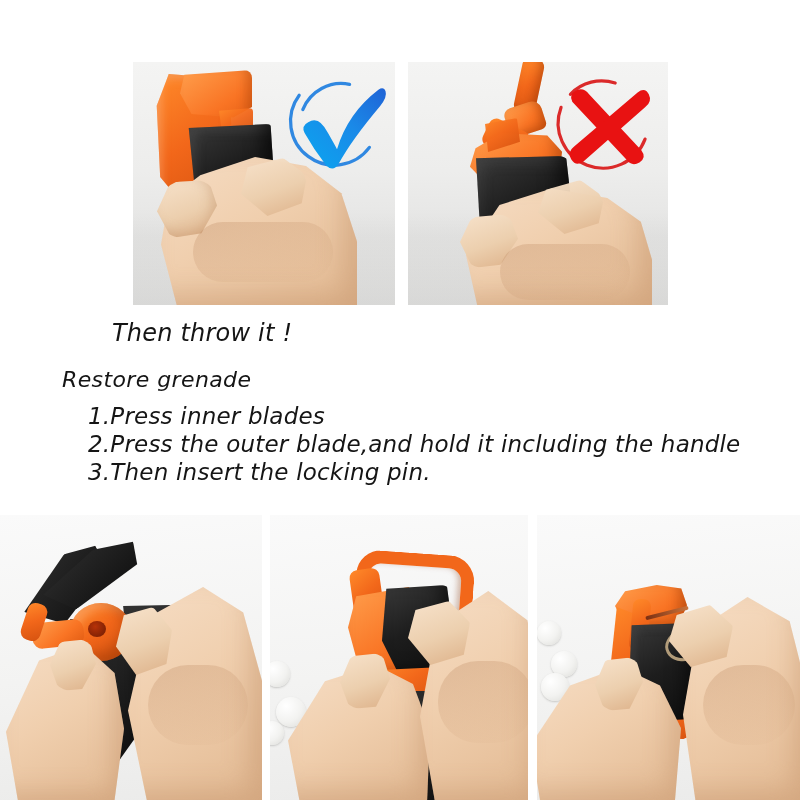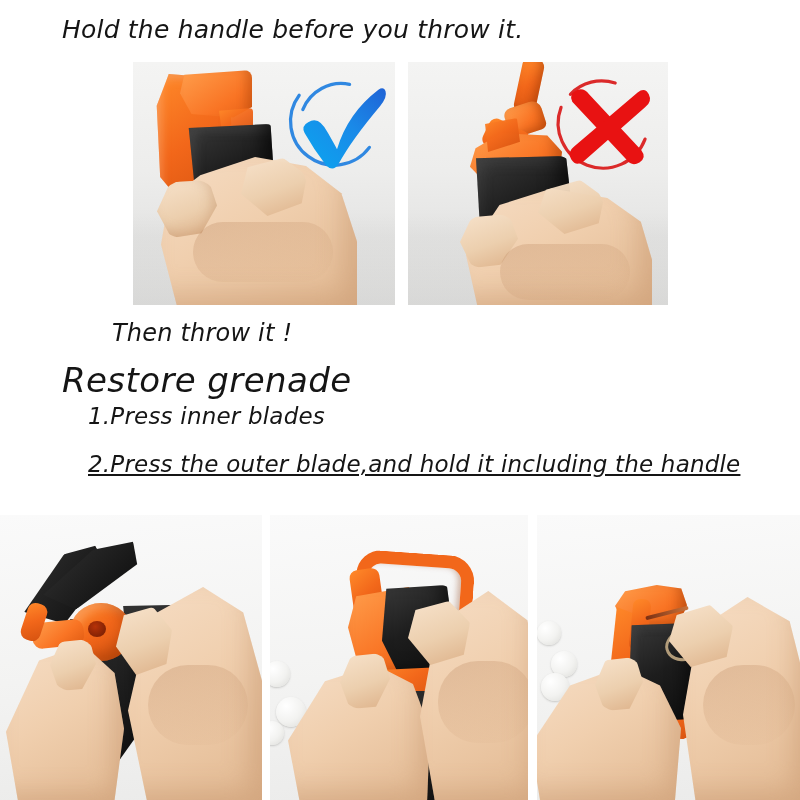--- a/index.html
+++ b/index.html
@@ -6,24 +6,24 @@
   body{width:800px;height:800px;position:relative;overflow:hidden;
        font-family:"DejaVu Sans",sans-serif;color:#111;}
 
   .page{position:absolute;inset:0;background:#fff;}
 
   
   .txt{position:absolute;white-space:pre;color:#151515;
        font-family:"DejaVu Sans",sans-serif;font-style:italic;letter-spacing:.2px;}
   #headline{left:62px;top:15px;font-size:25px;line-height:30px;}
   #then-throw{left:112px;top:318px;font-size:24px;line-height:30px;}
-  #restore-title{left:62px;top:362px;font-size:34px;line-height:36px;letter-spacing:.4px;}
+  #restore-title{left:62px;top:362px;font-size:22px;line-height:36px;letter-spacing:.4px;}
   .step{left:88px;font-size:23px;line-height:28px;}
   #step1{top:402px;}
-  #step2{top:450px;text-decoration:underline;}
+  #step2{top:430px;}
   #step3{top:458px;}
   #completed{left:88px;top:486px;font-size:23px;line-height:28px;}
 
   
   .photo{position:absolute;overflow:hidden;background:#efefee;}
   .photo .bg{position:absolute;inset:0;}
 
   #photo-correct{left:133px;top:62px;width:262px;height:243px;}
   #photo-wrong  {left:408px;top:62px;width:260px;height:243px;}
   #photo-step1  {left:0px;  top:515px;width:262px;height:285px;}
@@ -53,21 +53,20 @@
         background:radial-gradient(circle at 34% 30%,#ffffff 0%,#f2f2f0 55%,#dcdcd8 100%);
         box-shadow:0 1px 2px rgba(120,120,118,.35);}
 
   .sym{position:absolute;}
 </style>
 </head>
 <body>
 
 <div class="page">
 
-  <div class="txt" id="headline">Hold the handle before you throw it.</div>
 
   <div class="photo" id="photo-correct">
     <div class="studio bg"></div>
     <div class="shadowfloor"></div>
 
     <div class="orange" style="left:22px;top:12px;width:86px;height:132px;
                 border-radius:8px 10px 26px 16px;
                 clip-path:polygon(16% 0%,92% 4%,96% 18%,88% 24%,90% 74%,70% 98%,34% 100%,6% 78%,2% 24%);
                 box-shadow:inset -8px -6px 14px rgba(120,40,0,.35), inset 6px 4px 10px rgba(255,190,140,.5);"></div>
 
@@ -153,20 +152,21 @@
       </g>
     </svg>
   </div>
 
   <div class="txt" id="then-throw">Then throw it !</div>
 
   <div class="txt" id="restore-title">Restore grenade</div>
 
   <div class="txt step" id="step1">1.Press inner blades</div>
   <div class="txt step" id="step2">2.Press the outer blade,and hold it including the handle</div>
+  <div class="txt step" id="step3">3.Then insert the locking pin.</div>
 
   <div class="photo" id="photo-step1">
     <div class="studio soft bg"></div>
 
     <div class="blackdull" style="left:18px;top:44px;width:96px;height:58px;transform:rotate(-34deg);
                 border-radius:6px 8px 10px 6px;
                 clip-path:polygon(0% 44%,68% 0%,100% 18%,96% 62%,28% 100%);"></div>
     <div class="blackdull" style="left:40px;top:38px;width:104px;height:46px;transform:rotate(-26deg);
                 border-radius:6px;
                 clip-path:polygon(0% 40%,62% 0%,100% 22%,94% 70%,22% 100%);"></div>

